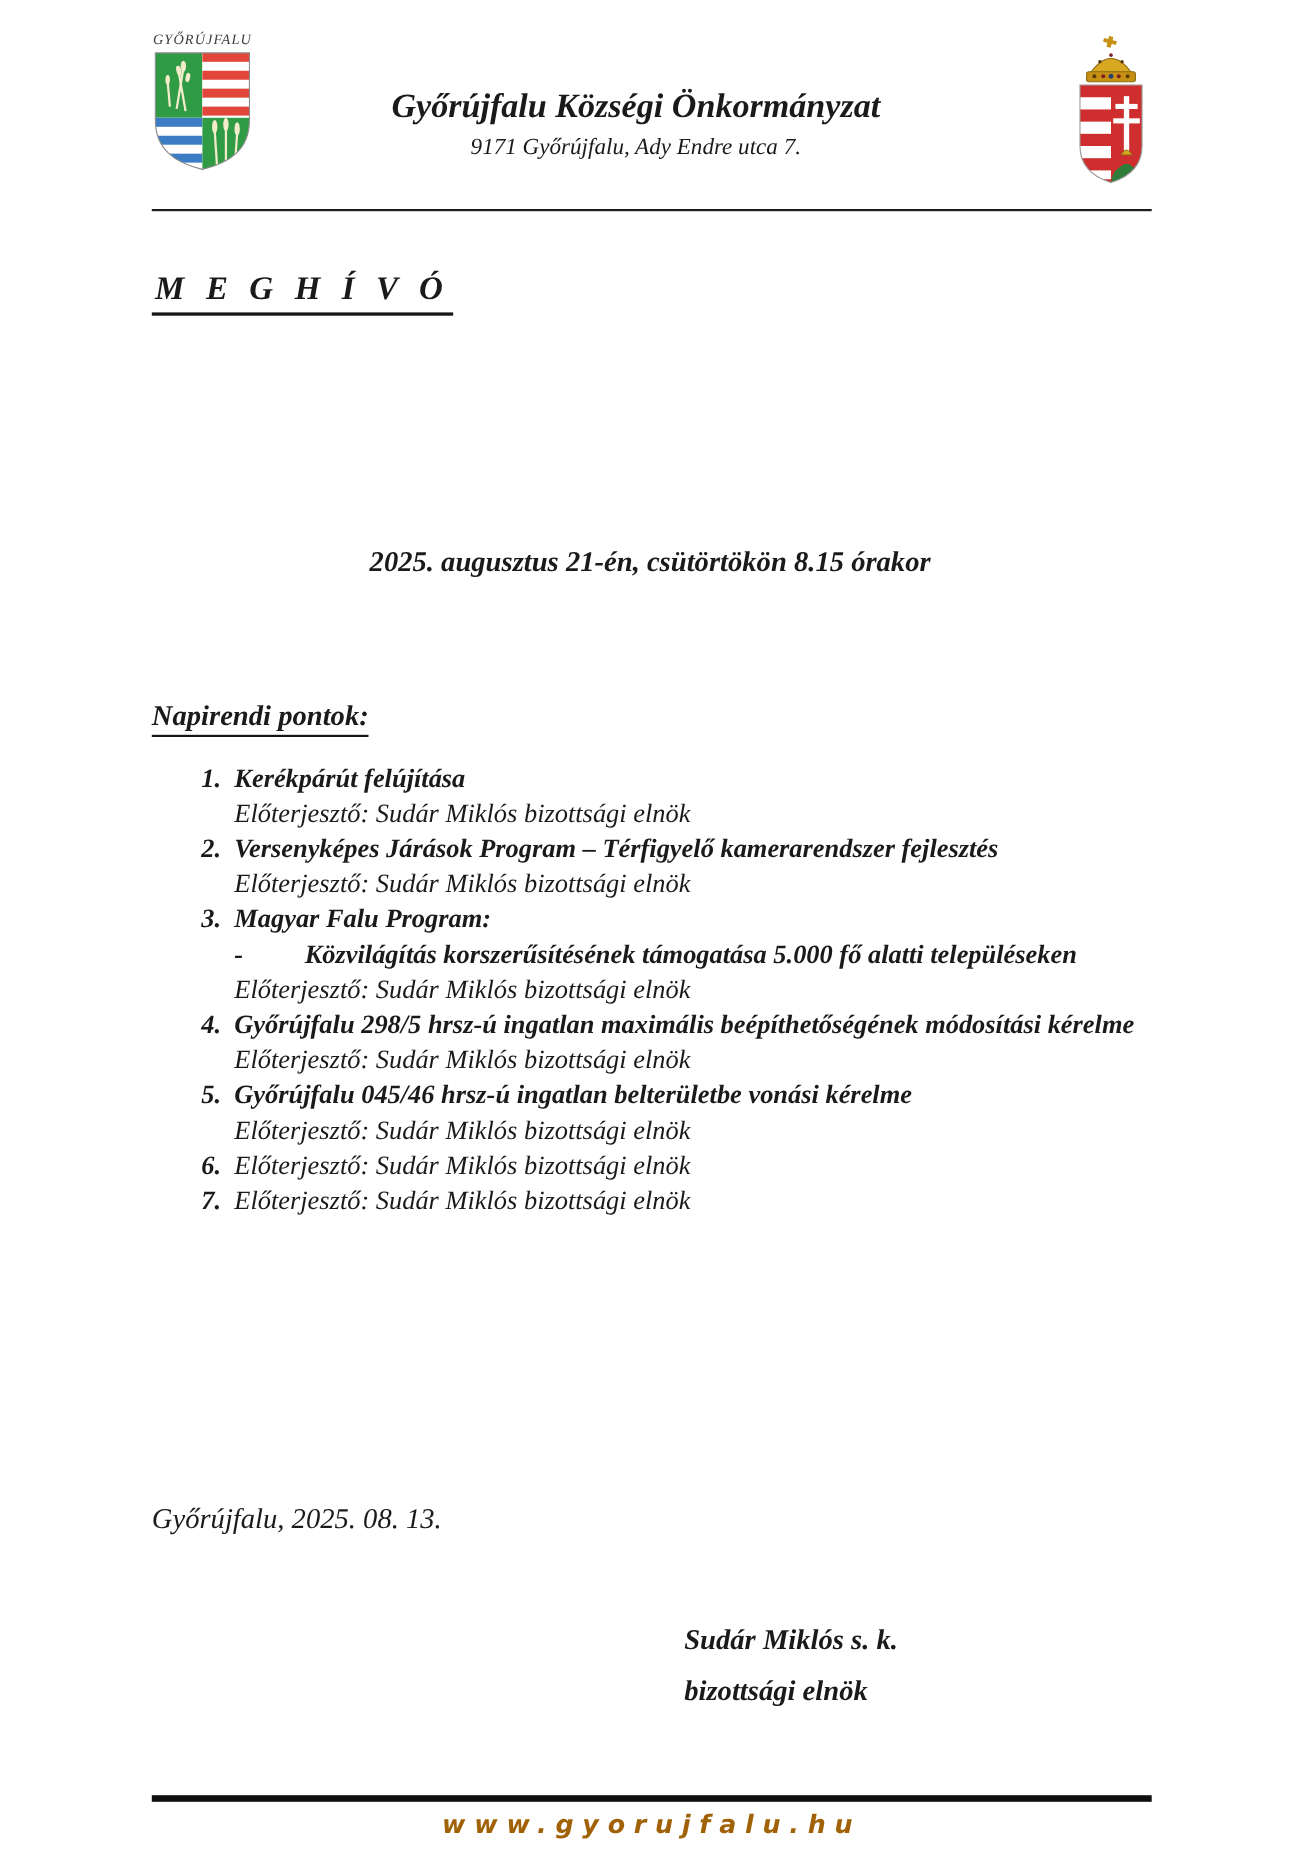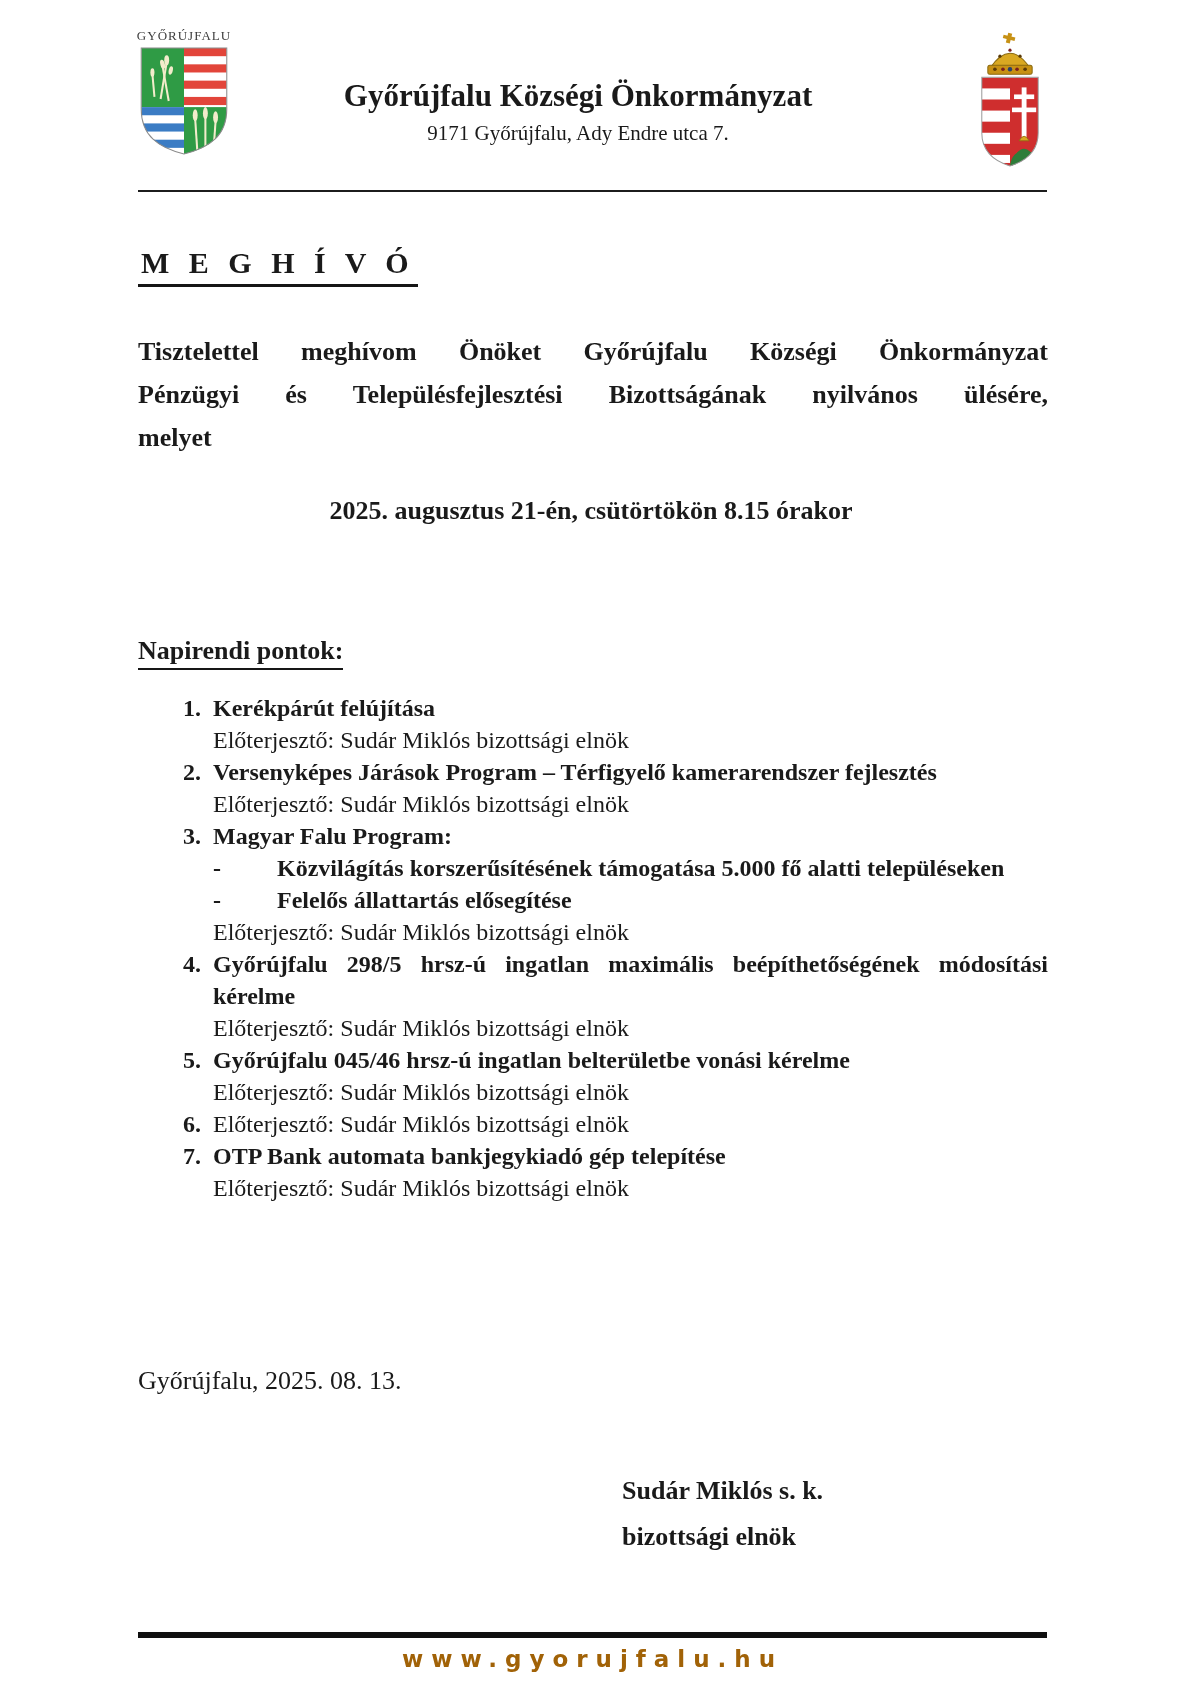--- a/index.html
+++ b/index.html
@@ -1,20 +1,21 @@
 <!DOCTYPE html>
 <html><head>
 <meta charset="utf-8">
 <style>
   html,body { margin:0; padding:0; background:#ffffff; }
   .page {
     position:relative; width:1190px; height:1683px; margin:0 auto;
     background:#ffffff; overflow:hidden;
     font-family:"Liberation Serif","DejaVu Serif",serif;
     color:#1a1a1a;
+    font-style:italic;
   }
   .abs { position:absolute; }
 
   
   .crest-left   { left:134px; top:28px; width:100px; text-align:center; }
   .crest-label  { font-size:13px; letter-spacing:1px; color:#3d3d3d; margin-bottom:2px; white-space:nowrap; }
   .crest-right  { left:978px; top:32px; }
   .header-text  { left:138px; top:46px; width:880px; text-align:center;margin-top:32px; }
   .org-name     { font-size:31px; font-weight:bold; }
   .addr-line    { font-size:21px; margin-top:7px; }
@@ -156,25 +157,20 @@
     <div class="org-name">Győrújfalu Községi Önkormányzat</div>
     <div class="addr-line">9171 Győrújfalu, Ady Endre utca 7.</div>
   </div>
 
   <div class="abs divider"></div>
 
   <div class="abs doc-title">
     <span>M E G H Í V Ó</span>
   </div>
 
-  <div class="abs intro">
-    <div class="jline">Tisztelettel meghívom Önöket Győrújfalu Községi Önkormányzat</div>
-    <div class="jline">Pénzügyi és Településfejlesztési Bizottságának nyilvános ülésére,</div>
-    <div>melyet</div>
-  </div>
 
   <div class="abs meeting">
     <div>2025. augusztus 21-én, csütörtökön 8.15 órakor</div>
   </div>
 
   <div class="abs agenda-heading">
     <span>Napirendi pontok:</span>
   </div>
 
   <div class="abs agenda">
@@ -185,41 +181,40 @@
     </div>
 
     <div class="item">
       <div class="ititle"><span class="num">2.</span><span>Versenyképes Járások Program – Térfigyelő kamerarendszer fejlesztés</span></div>
       <div class="pres">Előterjesztő: Sudár Miklós bizottsági elnök</div>
     </div>
 
     <div class="item">
       <div class="ititle"><span class="num">3.</span><span>Magyar Falu Program:</span></div>
       <div class="sub"><span class="dash">-</span><span>Közvilágítás korszerűsítésének támogatása 5.000 fő alatti településeken</span></div>
-      <div class="sub"><span class="dash">-</span><span>Felelős állattartás elősegítése</span></div>
       <div class="pres">Előterjesztő: Sudár Miklós bizottsági elnök</div>
     </div>
 
     <div class="item">
       <div class="ititle"><span class="num">4.</span><span>Győrújfalu 298/5 hrsz-ú ingatlan maximális beépíthetőségének módosítási kérelme</span></div>
       <div class="pres">Előterjesztő: Sudár Miklós bizottsági elnök</div>
     </div>
 
     <div class="item">
       <div class="ititle"><span class="num">5.</span><span>Győrújfalu 045/46 hrsz-ú ingatlan belterületbe vonási kérelme</span></div>
       <div class="pres">Előterjesztő: Sudár Miklós bizottsági elnök</div>
     </div>
 
     <div class="item">
       <div class="ititle"><span class="num">6.</span></div>
       <div class="pres">Előterjesztő: Sudár Miklós bizottsági elnök</div>
     </div>
 
     <div class="item">
-      <div class="ititle"><span class="num">7.</span><span>OTP Bank automata bankjegykiadó gép telepítése</span></div>
+      <div class="ititle"><span class="num">7.</span></div>
       <div class="pres">Előterjesztő: Sudár Miklós bizottsági elnök</div>
     </div>
 
   </div>
 
   <div class="abs date-line">Győrújfalu, 2025. 08. 13.</div>
 
   <div class="abs signature">
     <div>Sudár Miklós s. k.</div>
     <div>bizottsági elnök</div>

